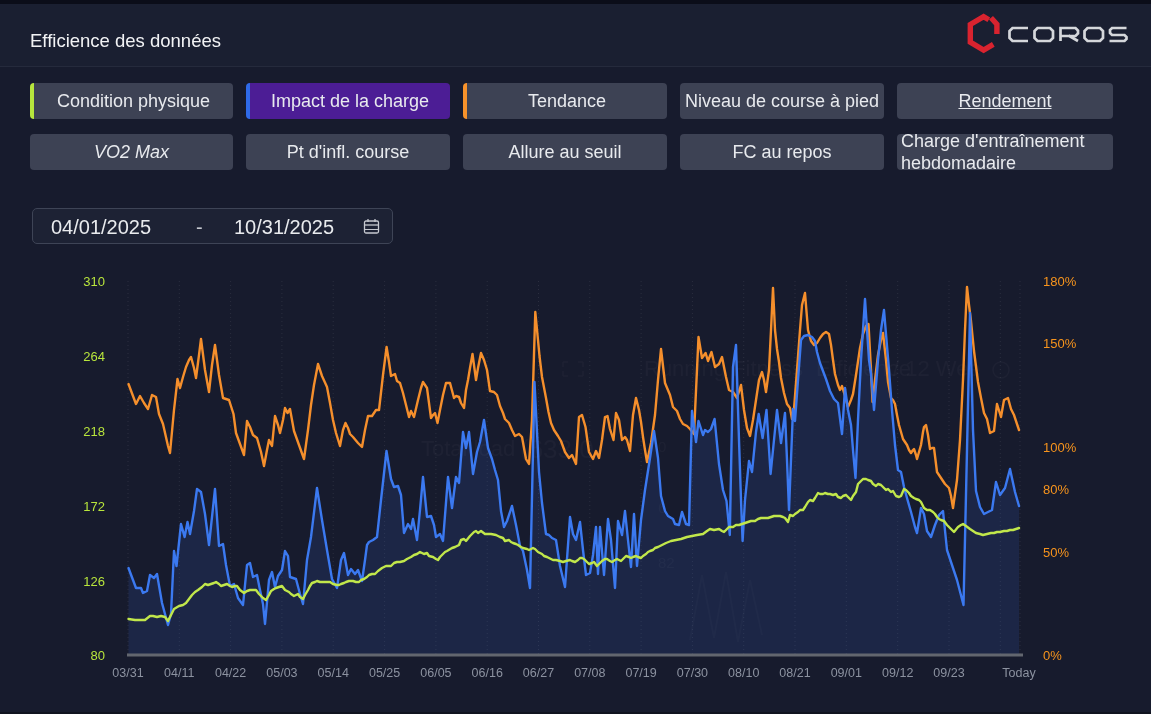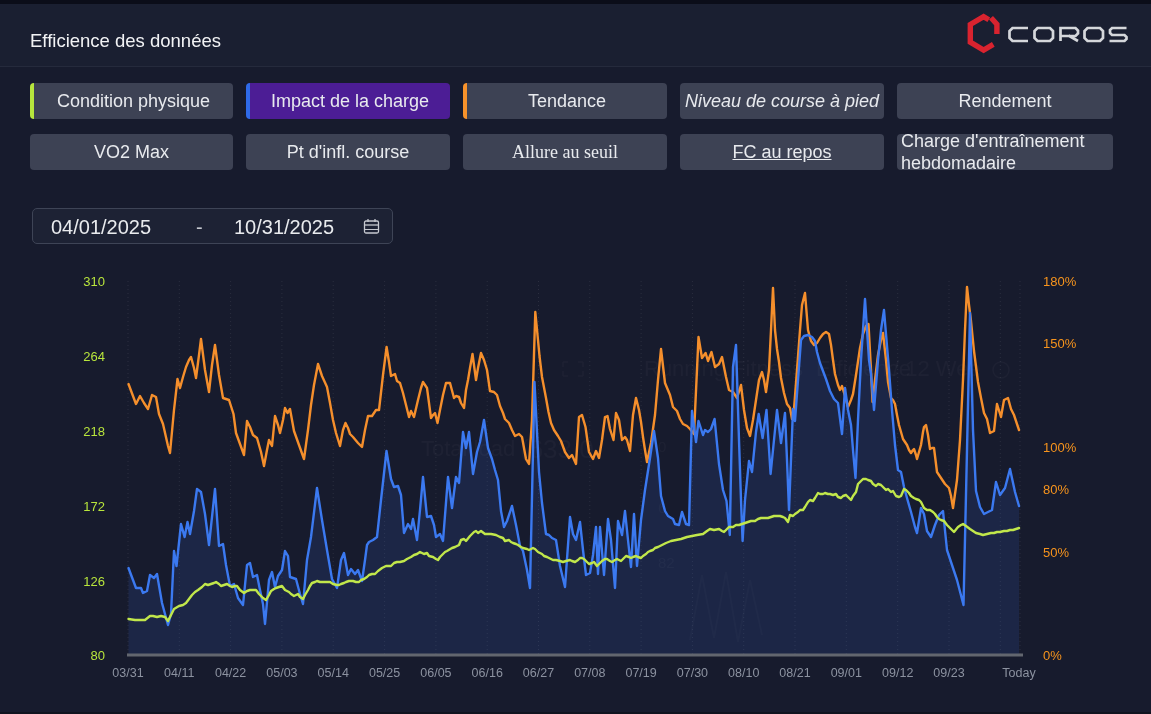--- a/index.html
+++ b/index.html
@@ -37,36 +37,36 @@
 <div class="row1">
     <div class="btn" style="left:30px;width:203px;background:#3d4254;border-left:4px solid #b7e63d;">Condition physique</div>
   </div>
 <div class="row1">
     <div class="btn" style="left:246px;width:204px;background:#4c1d95;border-left:4px solid #2f6ae8;">Impact de la charge</div>
   </div>
 <div class="row1">
     <div class="btn" style="left:463px;width:204px;background:#3d4254;border-left:4px solid #f7922b;">Tendance</div>
   </div>
 <div class="row1">
-    <div class="btn" style="left:680px;width:204px;background:#3d4254;font-style:italic;">Niveau de course à pied</div>
+    <div class="btn" style="left:680px;width:204px;background:#3d4254;">Niveau de course à pied</div>
   </div>
 <div class="row1">
-    <div class="btn" style="left:897px;width:216px;background:#3d4254;">Rendement</div>
+    <div class="btn" style="left:897px;width:216px;background:#3d4254;text-decoration:underline;">Rendement</div>
   </div>
 <div class="row2">
-    <div class="btn" style="left:30px;width:203px;background:#3d4254;">VO2 Max</div>
+    <div class="btn" style="left:30px;width:203px;background:#3d4254;font-style:italic;">VO2 Max</div>
   </div>
 <div class="row2">
     <div class="btn" style="left:246px;width:204px;background:#3d4254;">Pt d'infl. course</div>
   </div>
 <div class="row2">
-    <div class="btn" style="left:463px;width:204px;background:#3d4254;font-family:Liberation Serif, serif;">Allure au seuil</div>
+    <div class="btn" style="left:463px;width:204px;background:#3d4254;">Allure au seuil</div>
   </div>
 <div class="row2">
-    <div class="btn" style="left:680px;width:204px;background:#3d4254;text-decoration:underline;">FC au repos</div>
+    <div class="btn" style="left:680px;width:204px;background:#3d4254;">FC au repos</div>
   </div>
 <div class="row2">
     <div class="btn" style="left:897px;width:216px;background:#3d4254;justify-content:flex-start;padding-left:4px;">
       <div style="line-height:22px;text-align:left">Charge d'entraînement<br>hebdomadaire</div>
     </div>
   </div>
 <div id="dateinput">
     <span id="d1">04/01/2025</span>
     <span id="dsep">-</span>
     <span id="d2">10/31/2025</span>

